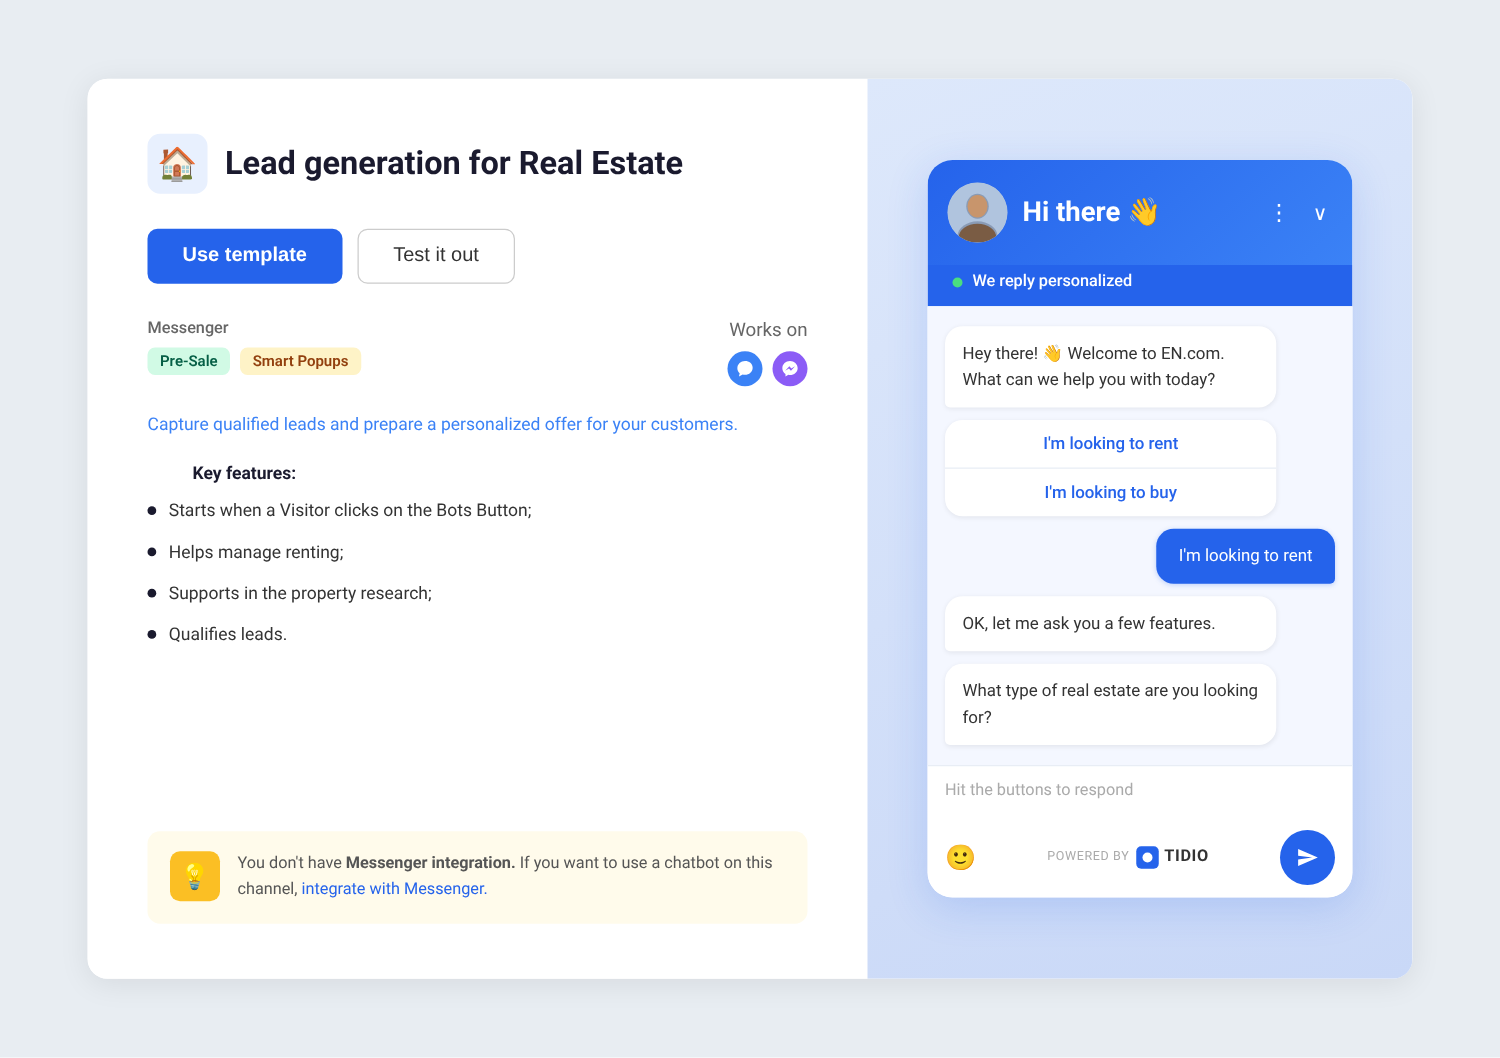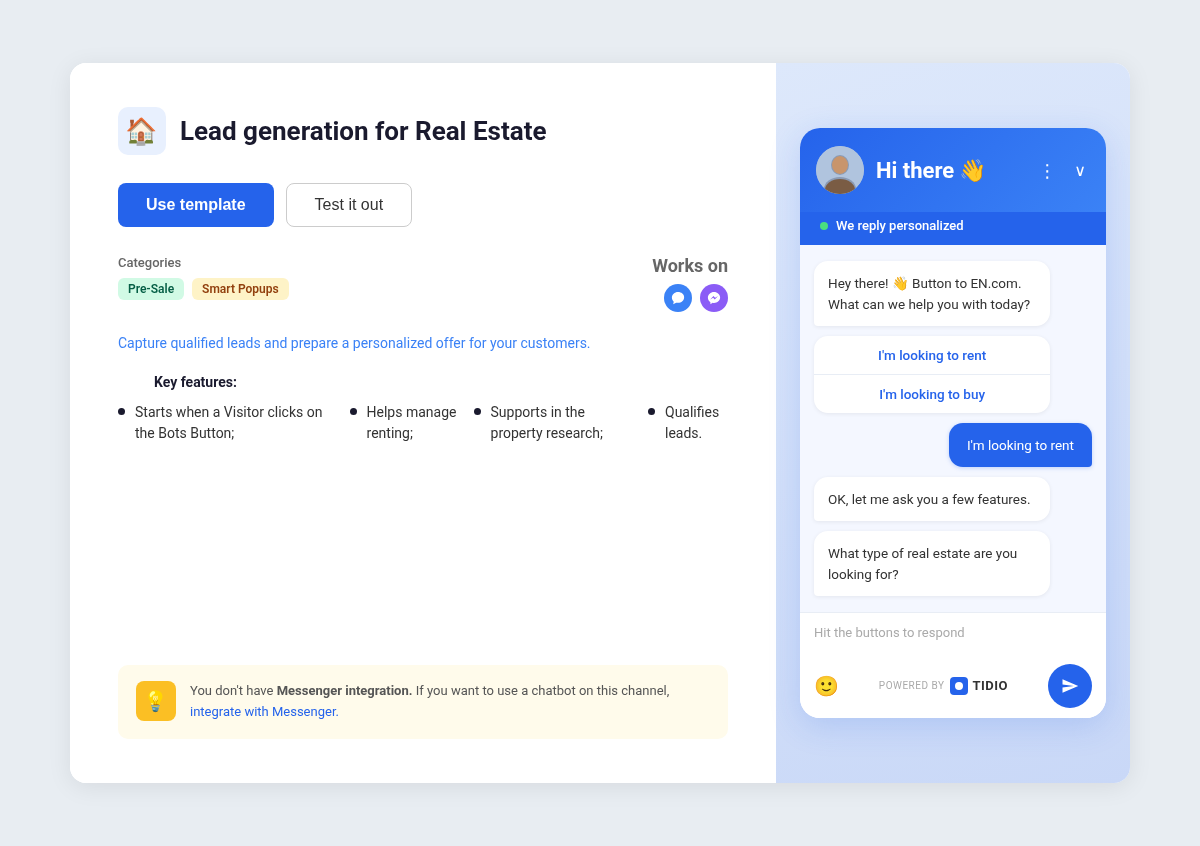--- a/index.html
+++ b/index.html
@@ -112,23 +112,23 @@
       padding: 4px 10px;
       border-radius: 6px;
     }
     .works-on-block {
       display: flex;
       flex-direction: column;
       gap: 8px;
       align-items: flex-end;
     }
     .works-on-label {
-      font-size: 18px;
+      font-size: 15px;
       color: #666;
-      font-weight: 700;
+      font-weight: 400;
     }
     .icons-row {
       display: flex;
       gap: 8px;
     }
     .platform-icon {
       width: 28px;
       height: 28px;
       border-radius: 50%;
       display: flex;
@@ -147,21 +147,21 @@
     .key-features-label {
       font-size: 14px;
       font-weight: 700;
       color: #1a1a2e;
       margin-bottom: 12px;
       padding-left: 36px;
     }
     .features-list {
       list-style: none;
       display: flex;
-      flex-direction: row;
+      flex-direction: column;
       gap: 12px;
       margin-bottom: 32px;
     }
     .features-list li {
       display: flex;
       align-items: flex-start;
       gap: 10px;
       font-size: 14px;
       color: #333;
       line-height: 1.5;
@@ -199,21 +199,21 @@
       color: #555;
       line-height: 1.6;
     }
     .info-text a {
       color: #2563eb;
       text-decoration: none;
     }
 
     
     .right-panel {
-      width: 354px;
+      width: 436px;
       background: linear-gradient(160deg, #dde8fb 0%, #c9d8f7 100%);
       display: flex;
       align-items: center;
       justify-content: center;
       padding: 30px 24px;
     }
     .chat-widget {
       background: #fff;
       border-radius: 20px;
       width: 340px;
@@ -414,21 +414,21 @@
       <h1 class="page-title">Lead generation for Real Estate</h1>
     </div>
 
     <div class="buttons-row">
       <button class="btn-use-template">Use template</button>
       <button class="btn-test">Test it out</button>
     </div>
 
     <div class="meta-row">
       <div class="categories-block">
-        <span class="categories-label">Categories</span>
+        <span class="categories-label">Messenger</span>
         <div class="tags-row">
           <span class="tag-green">Pre-Sale</span>
           <span class="tag-orange">Smart Popups</span>
         </div>
       </div>
       <div class="works-on-block">
         <span class="works-on-label">Works on</span>
         <div class="icons-row">
           <div class="platform-icon platform-icon-blue">
             <svg width="14" height="14" viewBox="0 0 16 16" fill="white">
@@ -501,21 +501,21 @@
       </div>
 
       <div class="chat-status-bar">
         <div class="status-dot"></div>
         <span class="status-text">We reply personalized</span>
       </div>
 
       <div class="chat-messages">
 
         <div class="msg-bubble-left">
-          <span>Hey there! 👋 Button to EN.com. What can we help you with today?</span>
+          <span>Hey there! 👋 Welcome to EN.com. What can we help you with today?</span>
         </div>
 
         <div class="msg-options">
           <div class="msg-option-item">I'm looking to rent</div>
           <div class="msg-option-item">I'm looking to buy</div>
         </div>
 
         <div class="msg-bubble-right">I'm looking to rent</div>
 
         <div class="msg-bubble-left">OK, let me ask you a few features.</div>

